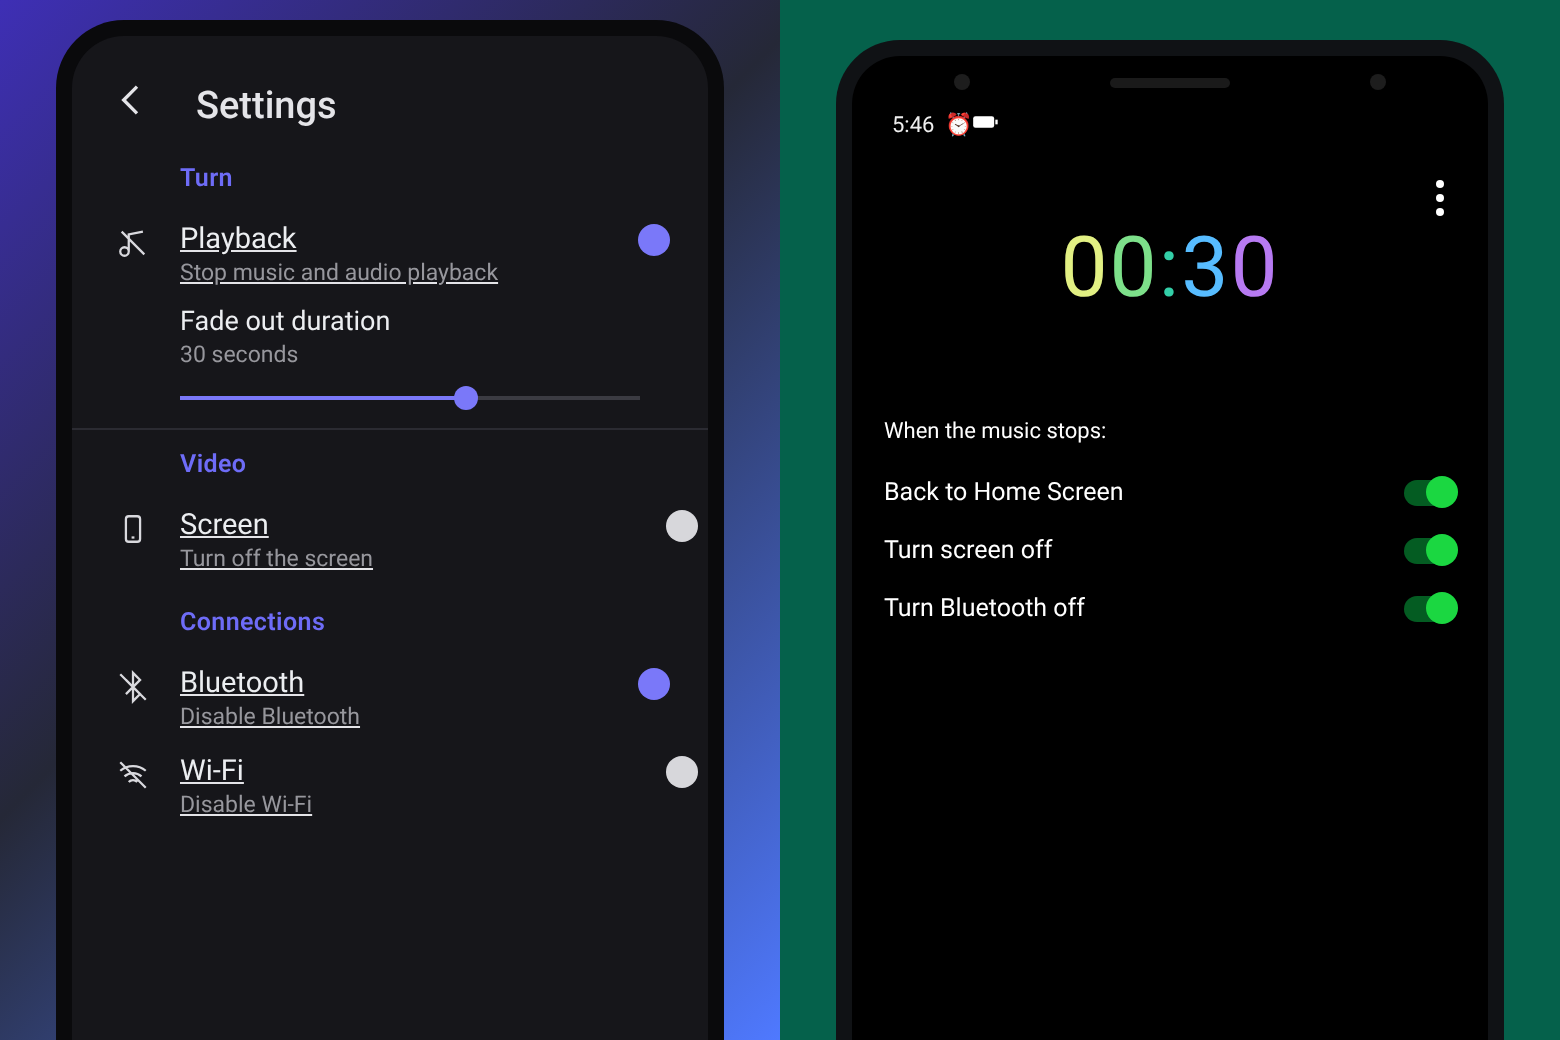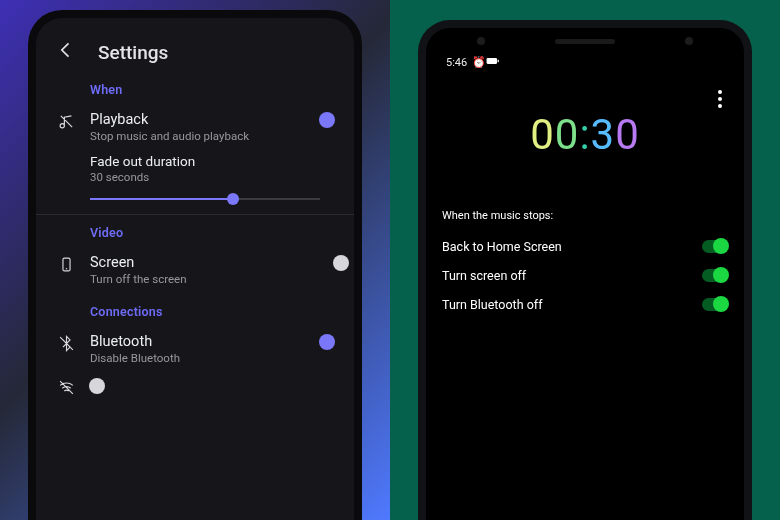--- a/index.html
+++ b/index.html
@@ -21,21 +21,21 @@
     border-radius: 26px;
     box-shadow: 0 0 0 8px #0a0a0c;
     padding: 22px 20px 0 20px;
     color: #e4e4e8;
     position: relative;
   }
   .p1-top { display: flex; align-items: center; gap: 22px; margin-bottom: 18px; }
   .p1-back svg { width: 20px; height: 20px; stroke: #e4e4e8; }
   .p1-title { font-size: 19px; font-weight: 500; }
   .sec-label { color: #6e6cf7; font-size: 12.5px; font-weight: 600; margin: 10px 0 10px 34px; letter-spacing: .2px; }
-  .row { display: flex; align-items: flex-start; gap: 14px; padding: 4px 0 8px 0; }
+  .row { display: flex; align-items: flex-start; gap: 14px; padding: 4px 0 8px 0; text-decoration: underline; }
   .row .ic { width: 20px; display:flex; justify-content:center; padding-top:2px; }
   .row .ic svg { width: 17px; height: 17px; stroke: #d9d9de; fill:none; }
   .row .txt { flex: 1; }
   .row .t1 { font-size: 14.5px; color: #eceef1; }
   .row .t2 { font-size: 11.5px; color: #97979d; margin-top: 1px; }
   .row .sw { margin-top: 2px; }
   .switch { width: 30px; height: 14px; border-radius: 8px; position: relative; }
   .switch .knob { position:absolute; width: 16px; height: 16px; border-radius: 50%; top: -1px; }
   .switch.on { background: #4a46a8; }
   .switch.on .knob { right: -1px; background: #7a78f9; }
@@ -97,21 +97,21 @@
 
       <div class="p1-top">
         <span class="p1-back">
           <svg viewBox="0 0 24 24" fill="none" stroke-width="2">
               <path d="M15 4 L7 12 L15 20"></path>
             </svg>
         </span>
         <span class="p1-title">Settings</span>
       </div>
 
-      <div class="sec-label">When</div>
+      <div class="sec-label">Turn</div>
 
       <div class="row">
         <span class="ic">
           <svg viewBox="0 0 24 24" stroke-width="1.6">
               <path d="M9 18a3 3 0 1 1-3-3 3 3 0 0 1 3 3zM9 18V6l10-2M4 4l16 16"></path>
             </svg>
         </span>
         <span class="txt">
           <div class="t1">Playback</div>
           <div class="t2">Stop music and audio playback</div>
@@ -166,20 +166,24 @@
           <span class="switch on"><span class="knob"></span></span>
         </span>
       </div>
 
       <div class="row">
         <span class="ic">
           <svg viewBox="0 0 24 24" stroke-width="1.6">
               <path d="M3 9a14 14 0 0 1 18 0M6 13a9 9 0 0 1 12 0M9 17a4 4 0 0 1 6 0M3 3l18 18"></path>
             </svg>
         </span>
+        <span class="txt">
+          <div class="t1">Wi-Fi</div>
+          <div class="t2">Disable Wi-Fi</div>
+        </span>
         <span class="sw">
           <span class="switch off"><span class="knob"></span></span>
         </span>
       </div>
 
     </div>
   </div>
 
   <div class="right">
     <div class="phone2">

